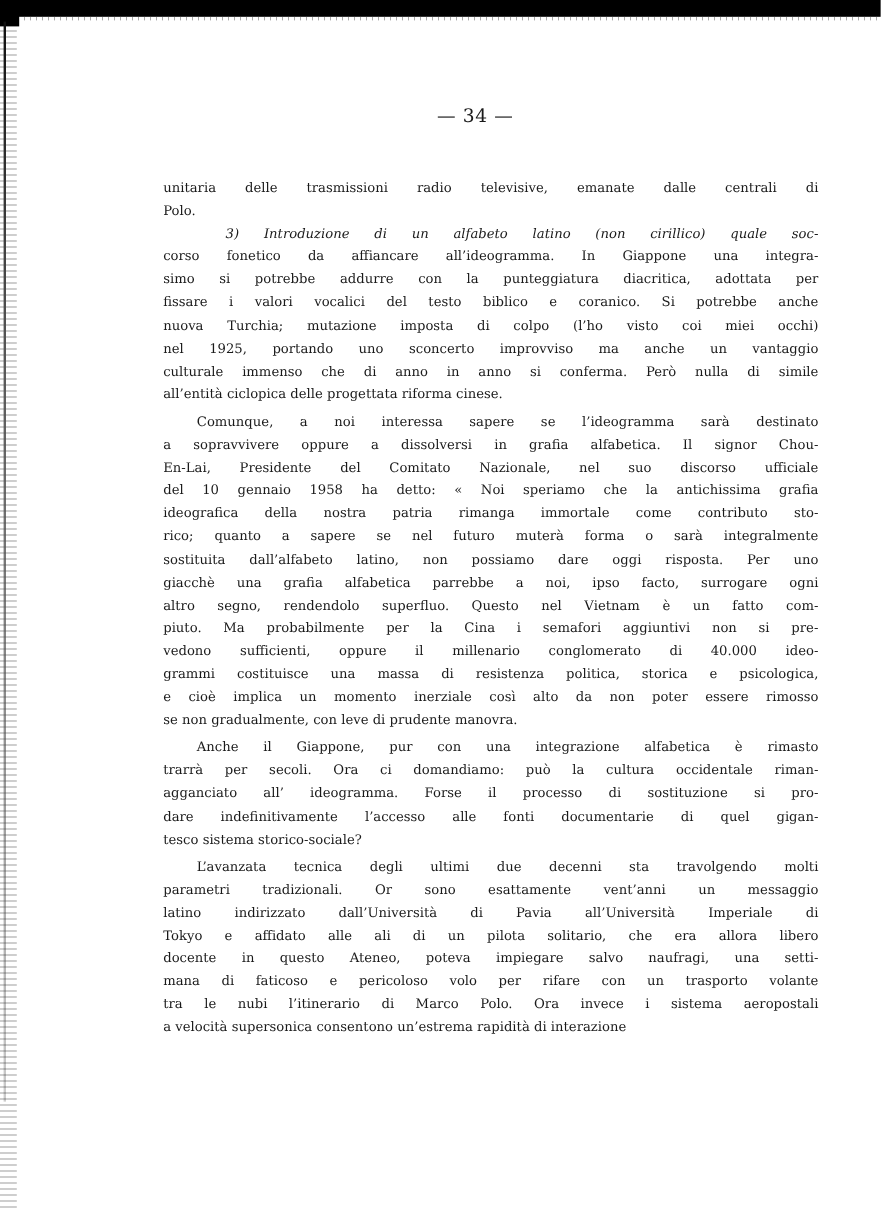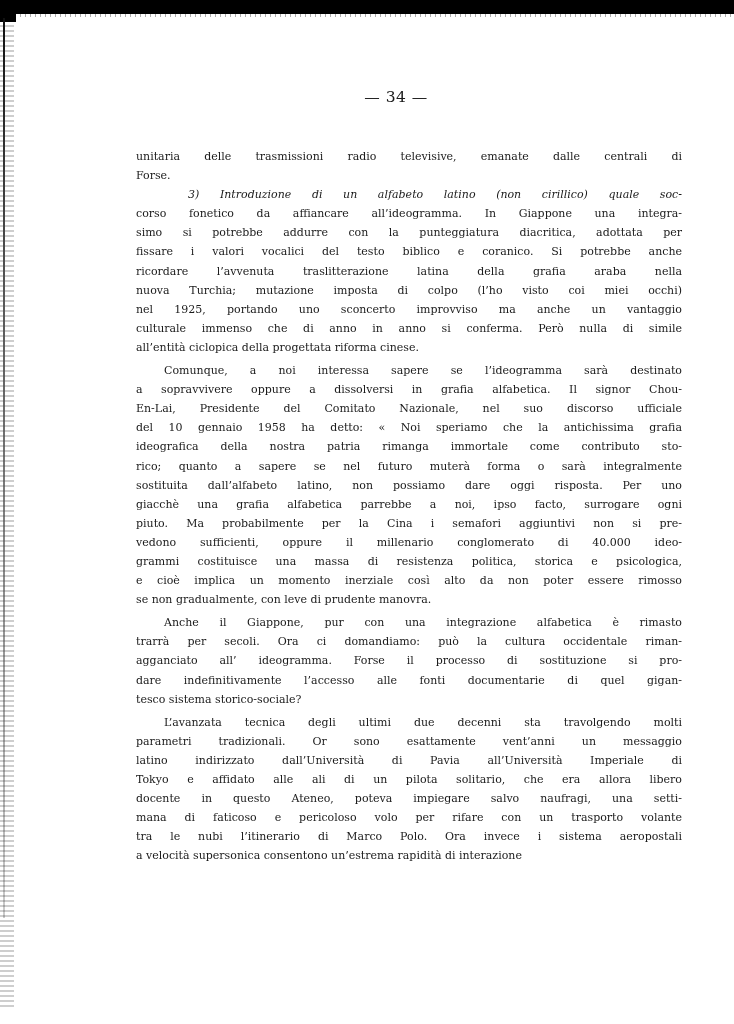--- a/index.html
+++ b/index.html
@@ -55,43 +55,43 @@
 <div class="top-edge-fade"></div>
 <div class="left-corner"></div>
 <div class="left-edge"></div>
 <div class="left-edge-line"></div>
 
 <div class="page-number">— 34 —</div>
 
 <div class="body-text" id="body-text">
     <div class="paragraph">
       <span class="line">unitaria delle trasmissioni radio televisive, emanate dalle centrali di</span>
-      <span class="line last">Forse.</span>
+      <span class="line last">Polo.</span>
     </div>
     <div class="paragraph">
       <span class="line indent-deep">3) Introduzione di un alfabeto latino (non cirillico) quale soc-</span>
       <span class="line">corso fonetico da affiancare all’ideogramma. In Giappone una integra-</span>
       <span class="line">simo si potrebbe addurre con la punteggiatura diacritica, adottata per</span>
       <span class="line">fissare i valori vocalici del testo biblico e coranico. Si potrebbe anche</span>
-      <span class="line">ricordare l’avvenuta traslitterazione latina della grafia araba nella</span>
       <span class="line">nuova Turchia; mutazione imposta di colpo (l’ho visto coi miei occhi)</span>
       <span class="line">nel 1925, portando uno sconcerto improvviso ma anche un vantaggio</span>
       <span class="line">culturale immenso che di anno in anno si conferma. Però nulla di simile</span>
-      <span class="line last">all’entità ciclopica della progettata riforma cinese.</span>
+      <span class="line last">all’entità ciclopica delle progettata riforma cinese.</span>
     </div>
     <div class="para-gap"></div>
     <div class="paragraph">
       <span class="line indent">Comunque, a noi interessa sapere se l’ideogramma sarà destinato</span>
       <span class="line">a sopravvivere oppure a dissolversi in grafia alfabetica. Il signor Chou-</span>
       <span class="line">En-Lai, Presidente del Comitato Nazionale, nel suo discorso ufficiale</span>
       <span class="line">del 10 gennaio 1958 ha detto: « Noi speriamo che la antichissima grafia</span>
       <span class="line">ideografica della nostra patria rimanga immortale come contributo sto-</span>
       <span class="line">rico; quanto a sapere se nel futuro muterà forma o sarà integralmente</span>
       <span class="line">sostituita dall’alfabeto latino, non possiamo dare oggi risposta. Per uno</span>
       <span class="line">giacchè una grafia alfabetica parrebbe a noi, ipso facto, surrogare ogni</span>
+      <span class="line">altro segno, rendendolo superfluo. Questo nel Vietnam è un fatto com-</span>
       <span class="line">piuto. Ma probabilmente per la Cina i semafori aggiuntivi non si pre-</span>
       <span class="line">vedono sufficienti, oppure il millenario conglomerato di 40.000 ideo-</span>
       <span class="line">grammi costituisce una massa di resistenza politica, storica e psicologica,</span>
       <span class="line">e cioè implica un momento inerziale così alto da non poter essere rimosso</span>
       <span class="line last">se non gradualmente, con leve di prudente manovra.</span>
     </div>
     <div class="para-gap"></div>
     <div class="paragraph">
       <span class="line indent">Anche il Giappone, pur con una integrazione alfabetica è rimasto</span>
       <span class="line">trarrà per secoli. Ora ci domandiamo: può la cultura occidentale riman-</span>

